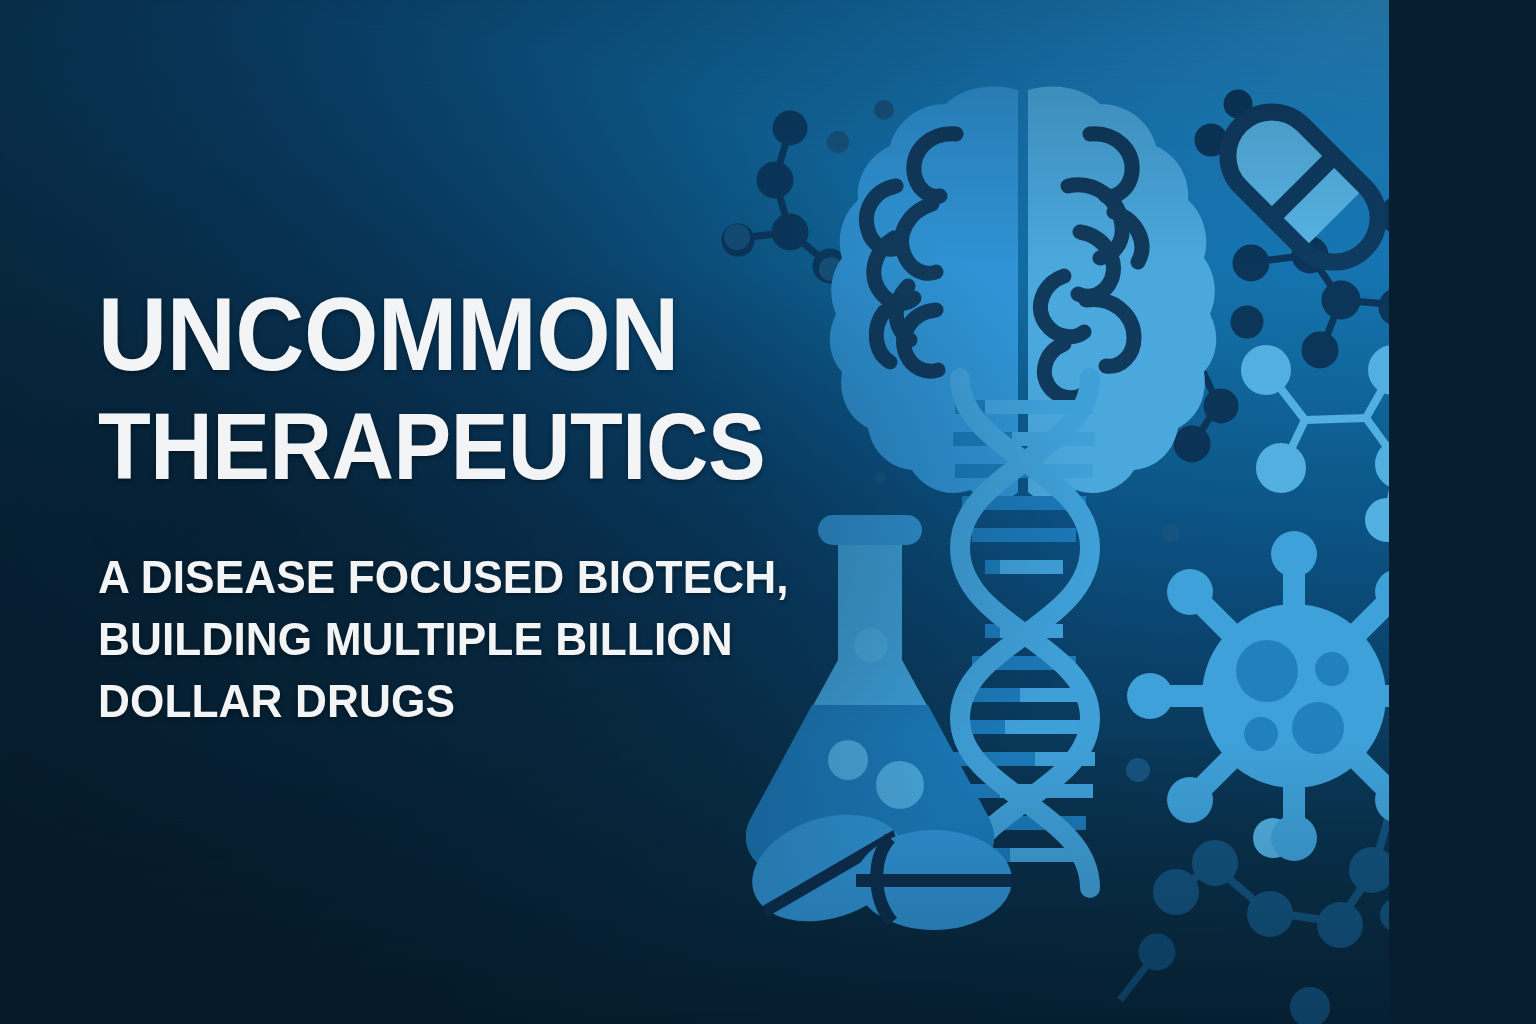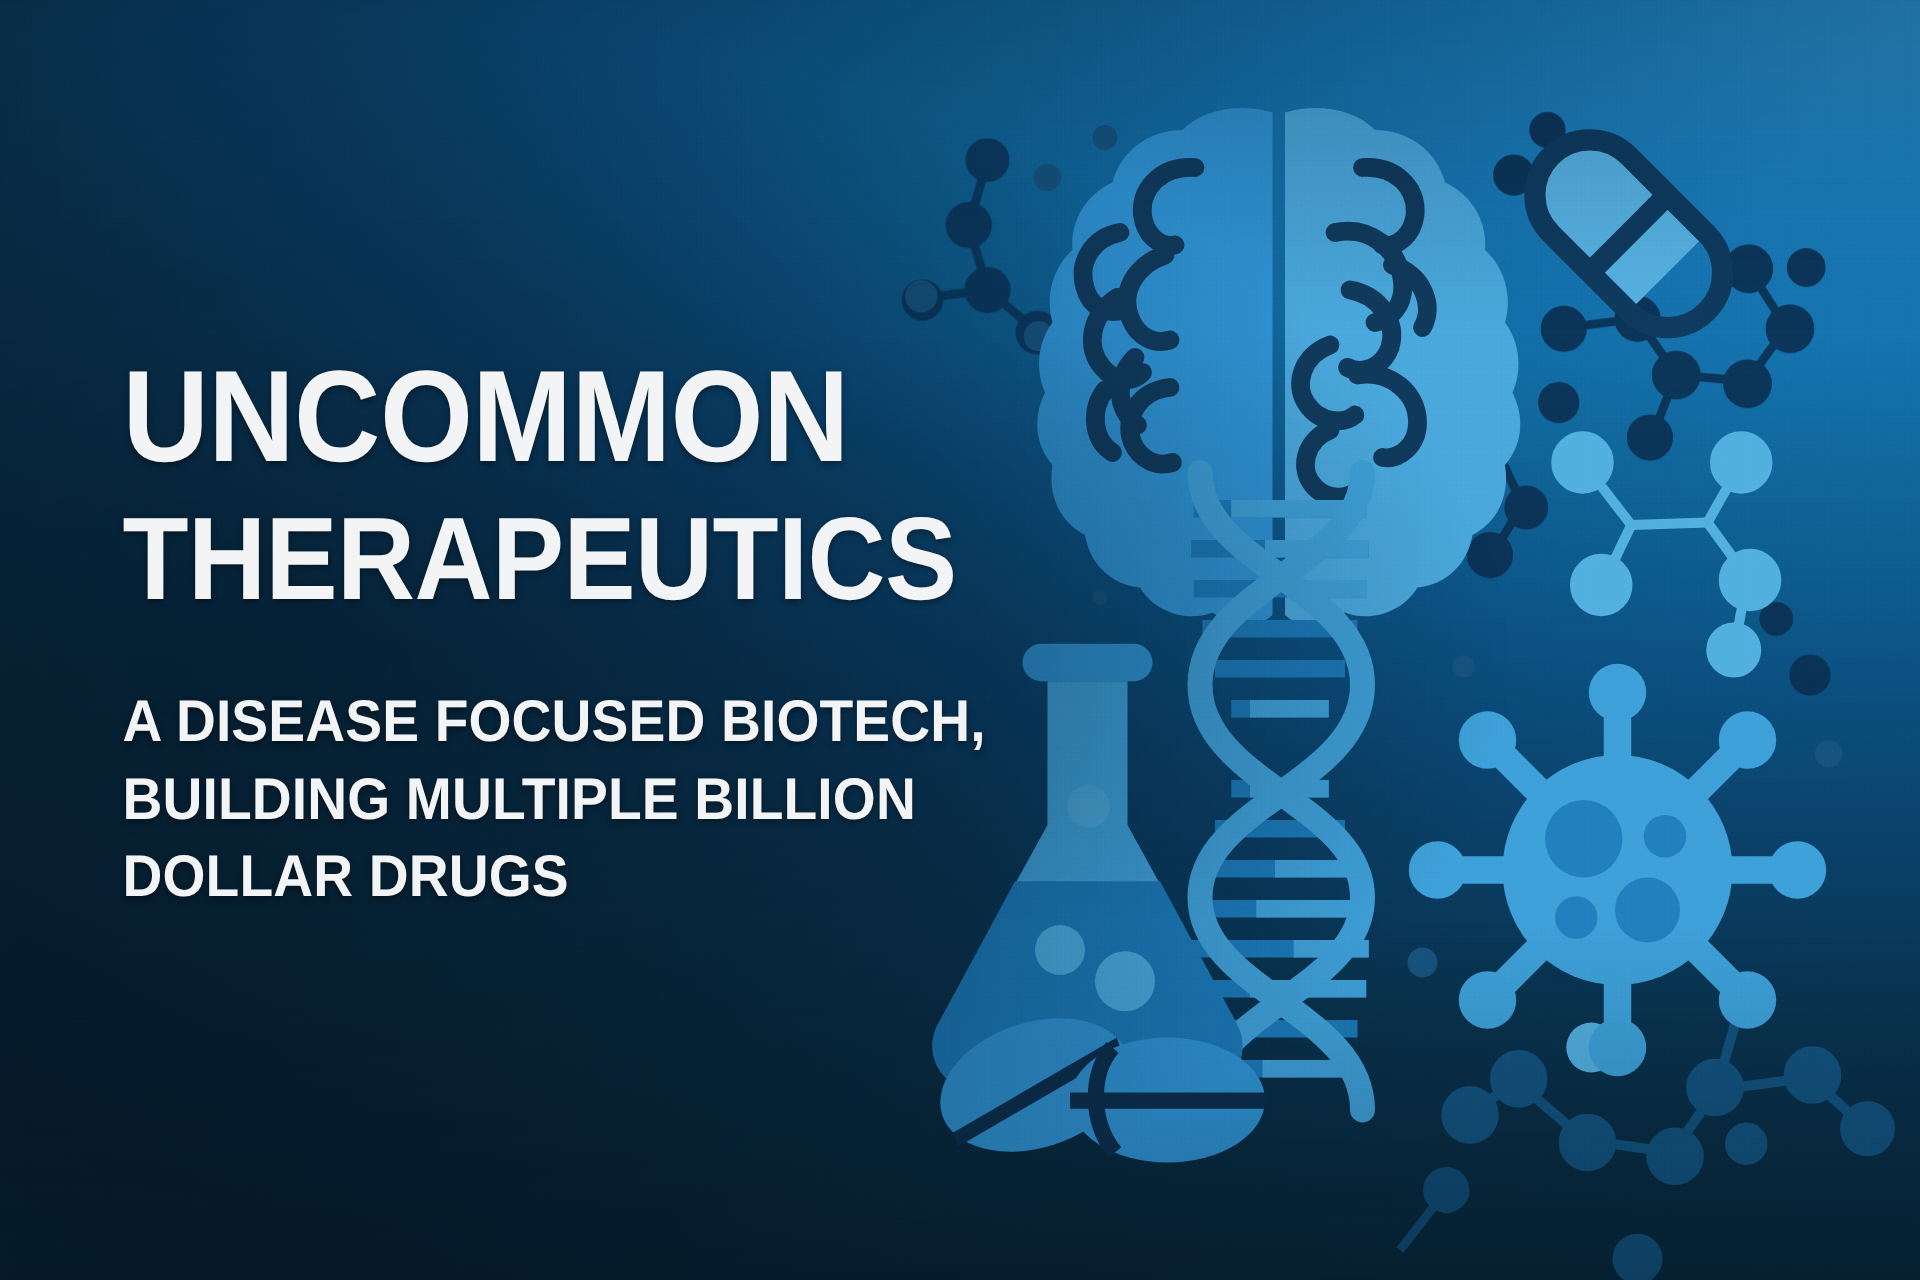--- a/index.html
+++ b/index.html
@@ -3,21 +3,21 @@
 <meta charset="utf-8">
 <title>Uncommon Therapeutics Banner</title>
 <style>
   html, body {
     margin: 0;
     padding: 0;
     background: #071d30;
   }
   #stage {
     position: relative;
-    width: 1536px;
+    width: 1389px;
     height: 1024px;
     overflow: hidden;
     font-family: "Liberation Sans", sans-serif;
     background: #0b2741;
   }
 
   
   .bg-base {
     position: absolute;
     inset: 0;

